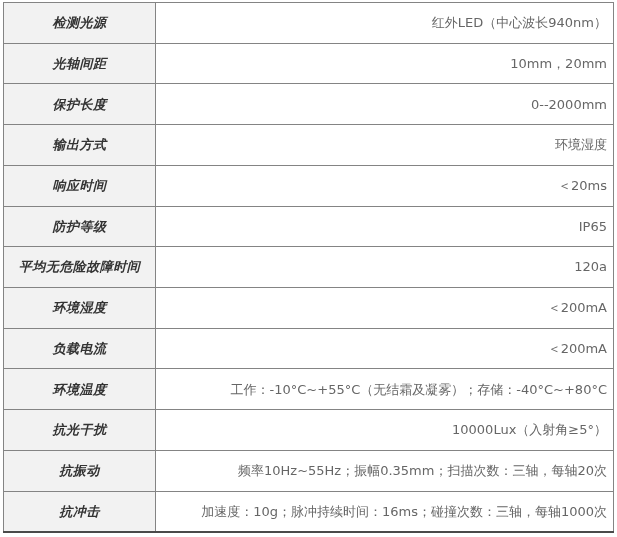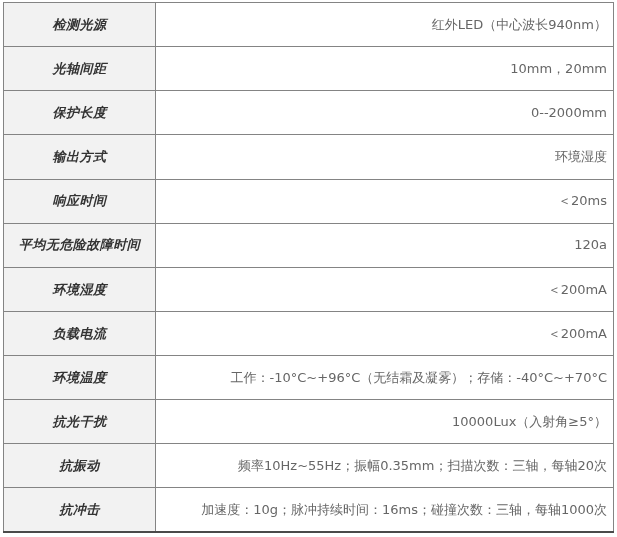--- a/index.html
+++ b/index.html
@@ -78,34 +78,38 @@
         </tr>
         <tr>
           <td class="label-cell">输出方式</td>
           <td class="value-cell">环境湿度</td>
         </tr>
         <tr>
           <td class="label-cell">响应时间</td>
           <td class="value-cell">＜20ms</td>
         </tr>
         <tr>
+          <td class="label-cell">防护等级</td>
+          <td class="value-cell">IP65</td>
+        </tr>
+        <tr>
           <td class="label-cell">平均无危险故障时间</td>
           <td class="value-cell">120a</td>
         </tr>
         <tr>
           <td class="label-cell">环境湿度</td>
           <td class="value-cell">＜200mA</td>
         </tr>
         <tr>
           <td class="label-cell">负载电流</td>
           <td class="value-cell">＜200mA</td>
         </tr>
         <tr>
           <td class="label-cell">环境温度</td>
-          <td class="value-cell">工作：-10°C~+96°C（无结霜及凝雾）；存储：-40°C~+70°C</td>
+          <td class="value-cell">工作：-10°C~+55°C（无结霜及凝雾）；存储：-40°C~+80°C</td>
         </tr>
         <tr>
           <td class="label-cell">抗光干扰</td>
           <td class="value-cell">10000Lux（入射角≥5°）</td>
         </tr>
         <tr>
           <td class="label-cell">抗振动</td>
           <td class="value-cell">频率10Hz~55Hz；振幅0.35mm；扫描次数：三轴，每轴20次</td>
         </tr>
         <tr>

